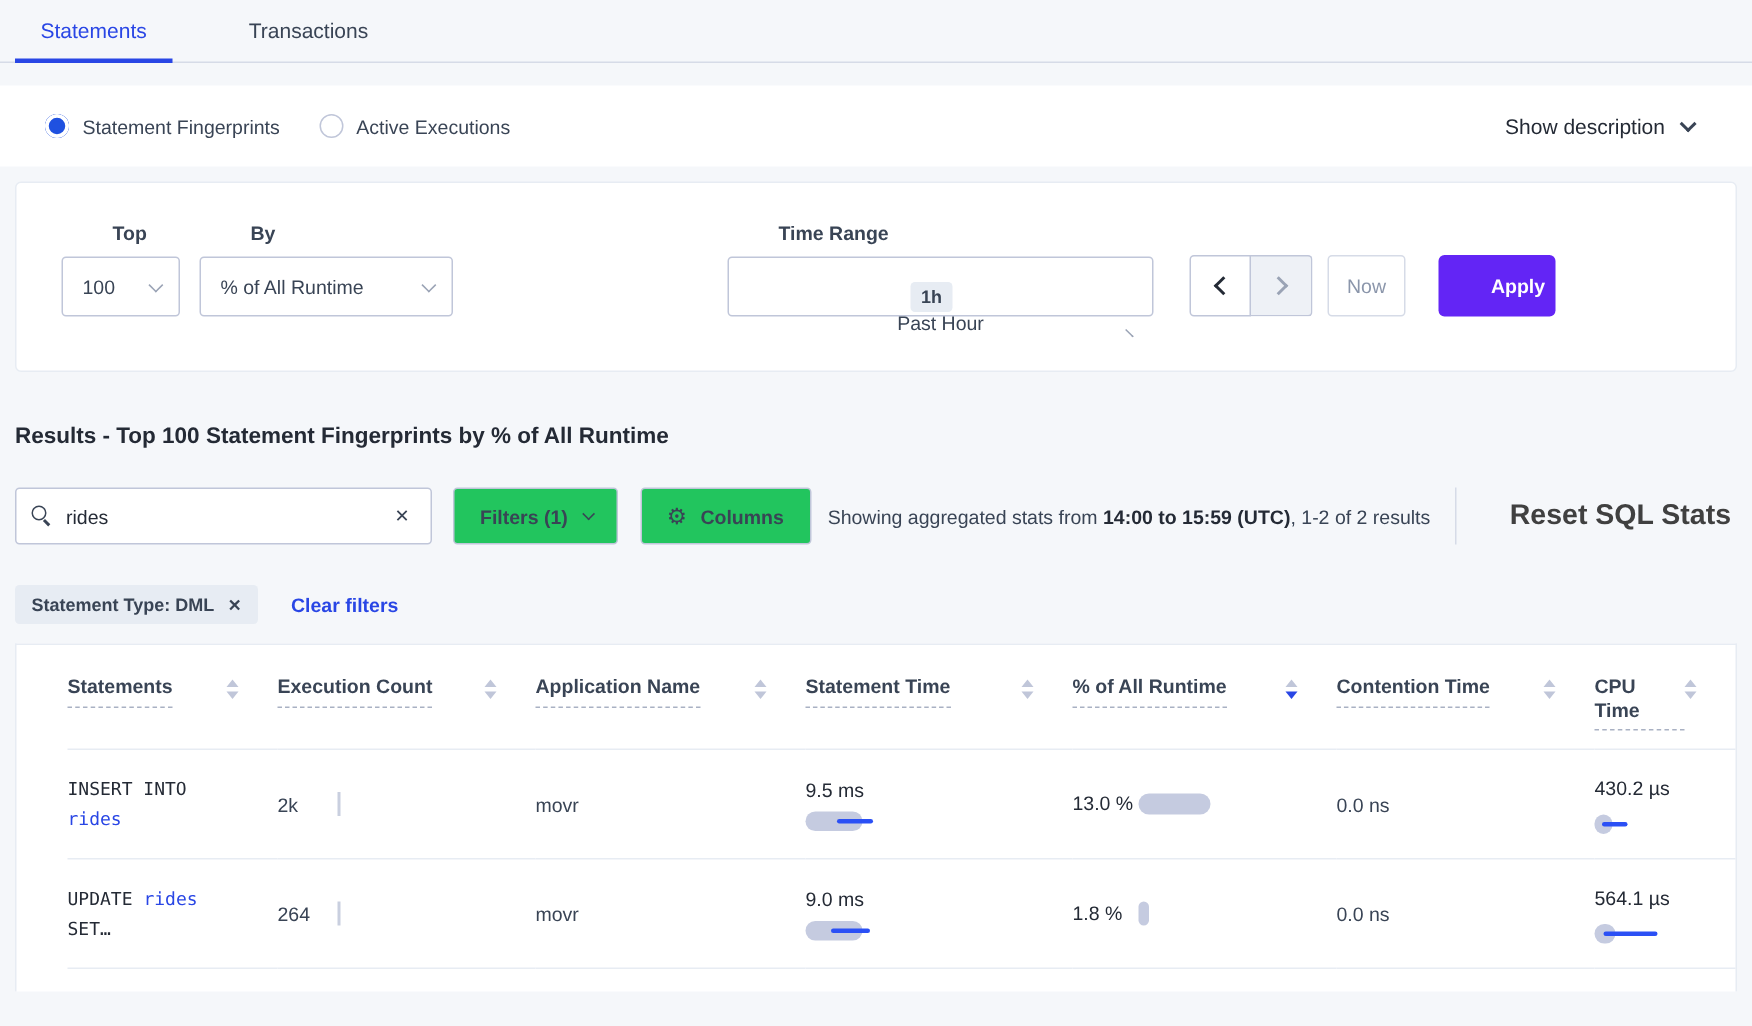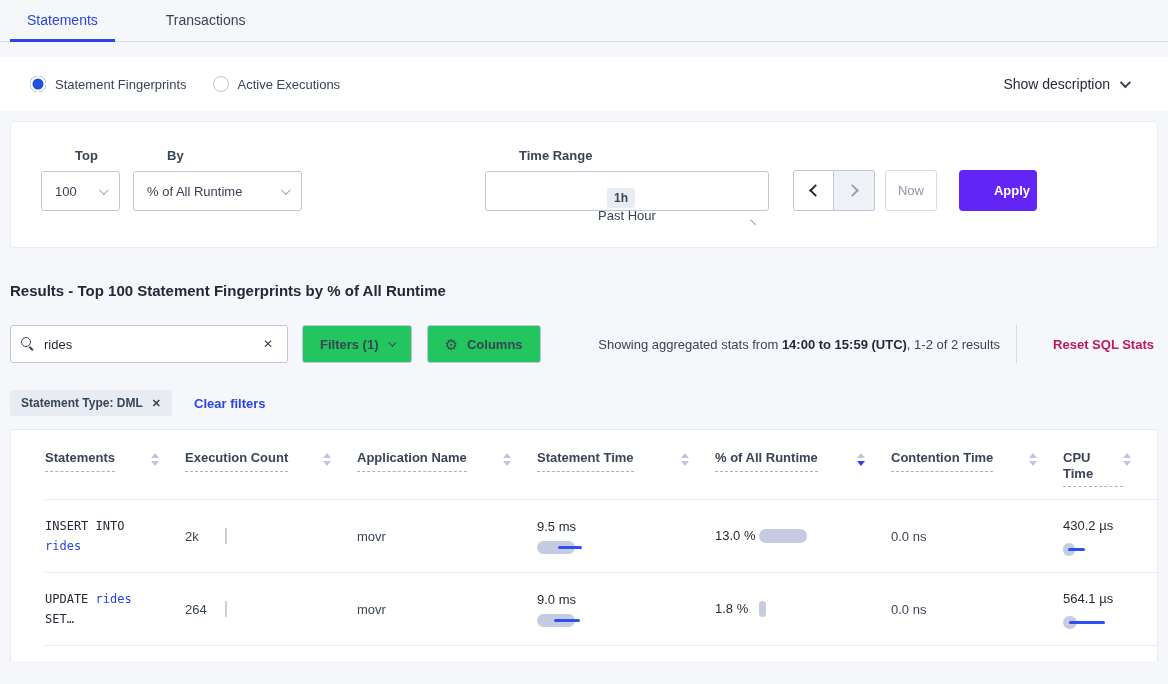--- a/index.html
+++ b/index.html
@@ -54,21 +54,21 @@
   .search-input { border: none; outline: none; flex: 1; font-size: 13px; color: #242a35; font-family: inherit; background: transparent; }
   .clear-x { color: #394455; font-size: 12px; cursor: pointer; padding: 2px 4px; }
   .btn { height: 38px; border: 1px solid #c0c6d9; border-radius: 3px; background: #22c55e; display: flex; align-items: center; padding: 0 17px; font-size: 13px; font-weight: bold; color: #394455; cursor: pointer; gap: 9px; }
   .btn.filters { margin-left: 14px; }
   .btn.columns { margin-left: 15px; }
   .btn .sel-chev { width: 6px; height: 6px; border-right: 1.8px solid #394455; border-bottom: 1.8px solid #394455; transform: rotate(45deg) translateY(-2px); }
   .gear { font-size: 15px; font-weight: normal; line-height: 1; }
   .stats-text { margin-left: auto; font-size: 13px; color: #394455; white-space: nowrap; }
   .stats-text b { color: #242a35; }
   .vdivider { width: 1px; height: 38px; background: #d6dbe7; margin: 0 15px 0 16px; }
-  .reset-link { font-size: 13px; font-weight: bold; color: #be185d; cursor: pointer; white-space: nowrap; margin-right: 4px; padding-left: 21px; }
+  .reset-link { font-size: 19px; font-weight: bold; color: #404040; cursor: pointer; white-space: nowrap; margin-right: 4px; padding-left: 21px; }
   
   .chip-row { margin: 27px 10px 0; display: flex; align-items: center; }
   .chip { background: #e7ecf3; border-radius: 3px; padding: 6px 11px; font-size: 12px; font-weight: bold; color: #394455; display: flex; align-items: center; gap: 9px; cursor: pointer; }
   .chip .x { font-size: 11px; }
   .clear-filters { margin-left: 22px; font-size: 13px; font-weight: bold; color: #2946e5; cursor: pointer; }
   
   .table-card { margin: 13px 10px 0; background: #fff; border: 1px solid #e7ecf3; border-bottom: none; padding: 0 0 15px 34px; }
   .tgrid { display: grid; grid-template-columns: 140px 172px 180px 178px 176px 172px minmax(0,1fr); }
   .th { padding: 20px 26px 12px 0; border-bottom: 1px solid #e7ecf3; display: flex; align-items: flex-start; justify-content: space-between; cursor: pointer; }
   .th-label { font-size: 13px; font-weight: bold; color: #394455; border-bottom: 1px dashed #a9b1c3; padding-bottom: 5px; line-height: 1.2; }

